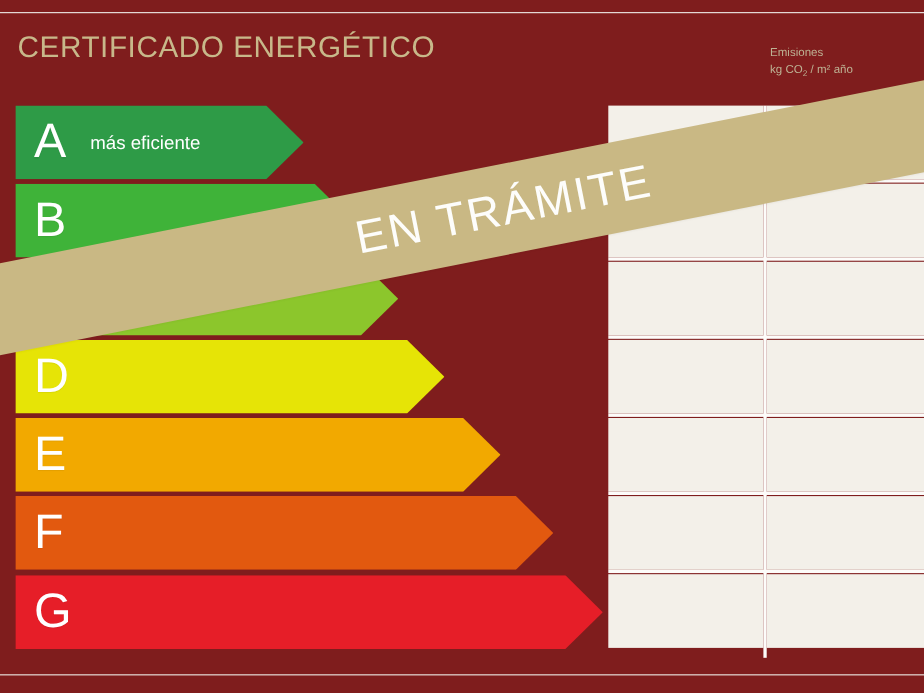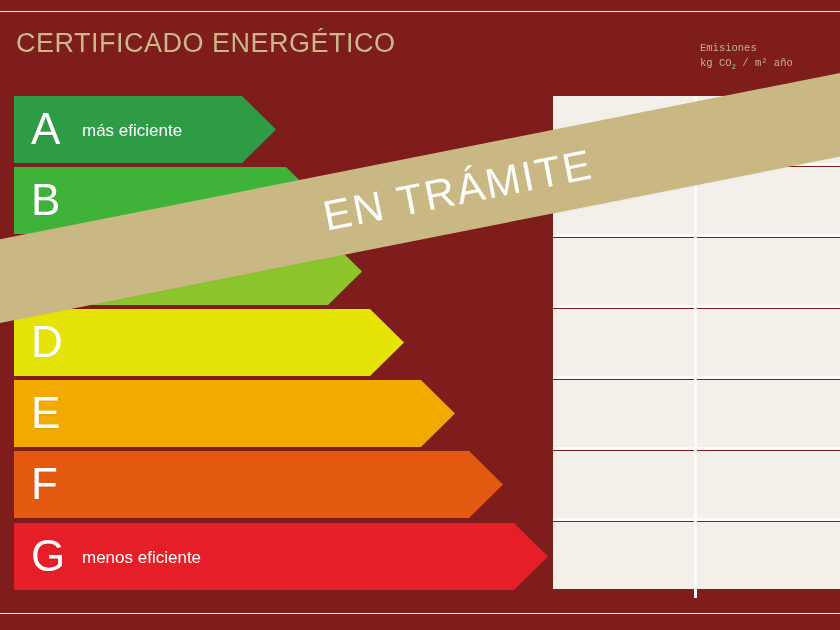--- a/index.html
+++ b/index.html
@@ -157,21 +157,21 @@
 <body>
 
 <div id="certificate" style="background: #7f1d1d; padding-left: 44px;">
 
   <div class="hairline top" style="background: rgb(240, 238, 233);"></div>
   <div class="hairline bottom" style="background: rgb(240, 238, 233);"></div>
 
   <div id="page-title" style="color: rgb(200, 184, 138);">CERTIFICADO ENERGÉTICO</div>
 
 
-  <div class="col-header emisiones" style="color: rgb(189, 177, 147); font-family: Liberation Mono, monospace;">
+  <div class="col-header emisiones" style="color: rgb(189, 177, 147);">
     <span>Emisiones</span>
     <span class="ln2"><span>kg CO</span><sub>2</sub><span> / m² año</span></span>
   </div>
 
   <div id="table-panel">
       <div class="grid-cell" style="left: 0px; top: 0px; width: 141px; height: 67px; background: rgb(243, 240, 233);"></div>
       <div class="grid-cell" style="left: 144px; top: 0px; width: 143px; height: 67px; background: rgb(243, 240, 233);"></div>
       <div class="grid-cell" style="left: 0px; top: 71px; width: 141px; height: 67px; background: rgb(243, 240, 233);"></div>
       <div class="grid-cell" style="left: 144px; top: 71px; width: 143px; height: 67px; background: rgb(243, 240, 233);"></div>
       <div class="grid-line-h" style="top: 67px; background: rgb(253, 252, 250);"></div>
@@ -229,21 +229,20 @@
         <svg class="bar-shape" viewBox="0 0 489 67" preserveAspectRatio="none" width="489" height="67">
           <polygon points="0,0 455,0 489,33.5 455,67 0,67" fill="#e2590f"></polygon>
         </svg>
         <span class="bar-letter">F</span>
       </div>
       <div class="bar-row" style="top: 427px; width: 534px;">
         <svg class="bar-shape" viewBox="0 0 534 67" preserveAspectRatio="none" width="534" height="67">
           <polygon points="0,0 500,0 534,33.5 500,67 0,67" fill="#e61e28"></polygon>
         </svg>
         <span class="bar-letter">G</span>
-        <span class="bar-caption">menos eficiente</span>
       </div>
     </div>
 
   <div id="stamp-banner" style="background: rgb(201, 184, 132);">
     <span id="stamp-text" style="color: rgb(253, 253, 251);">EN TRÁMITE</span>
   </div>
 
 </div>
 
 </body></html>

